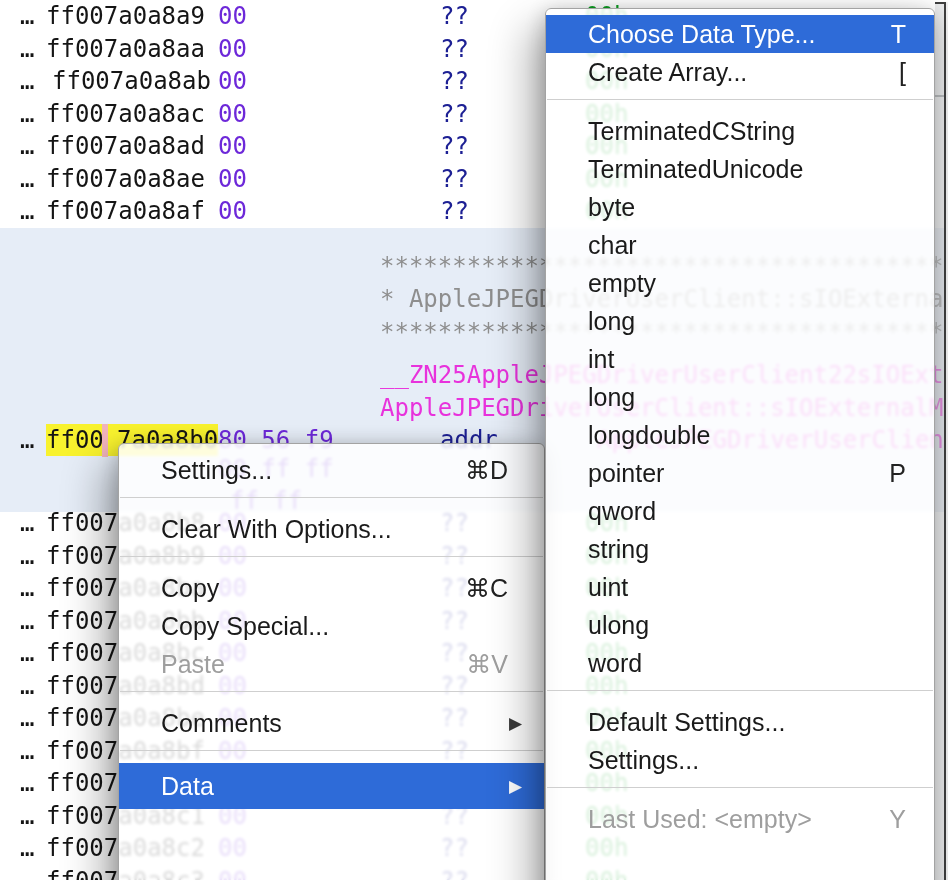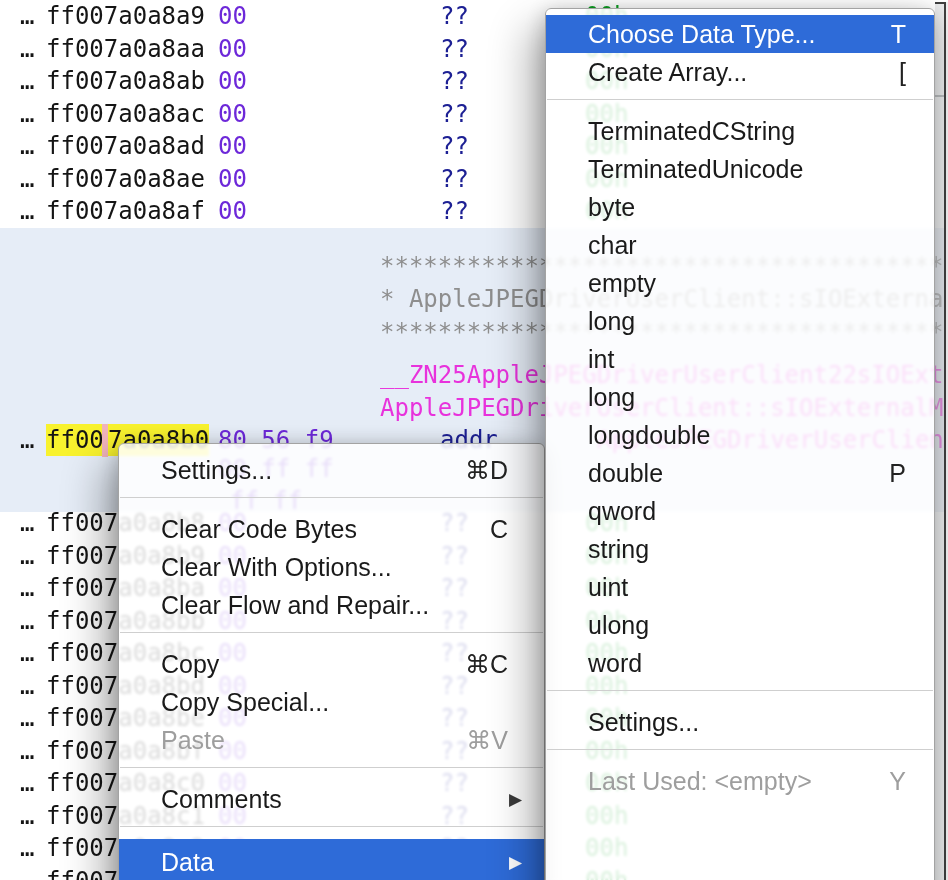--- a/index.html
+++ b/index.html
@@ -53,31 +53,31 @@
   .msep{border-top:1px solid #cfcfcf;margin:8px 1px 12px 1px;height:0;}
 </style>
 </head>
 <body>
 
 <div id="listing">
   <div class="blue-block"></div>
 
   <div class="mline" style="top: 0px;"><span class="a" style="left: 20px;">…</span><span class="a" style="left: 46px;">ff007a0a8a9</span><span class="b" style="left: 218px;">00</span><span class="d" style="left: 440px;">??</span><span class="g" style="left: 585px;">00h</span></div>
     <div class="mline" style="top: 32.5px;"><span class="a" style="left: 20px;">…</span><span class="a" style="left: 46px;">ff007a0a8aa</span><span class="b" style="left: 218px;">00</span><span class="d" style="left: 440px;">??</span><span class="g" style="left: 585px;">00h</span></div>
-    <div class="mline" style="top: 65px;"><span class="a" style="left: 20px;">…</span><span class="a" style="left: 46px;">ff007a0a8ab</span><span class="b" style="left: 218px;">00</span><span class="d" style="left: 440px;">??</span><span class="g" style="left: 585px;">00h</span></div>
+    <div class="mline" style="top: 65px;"><span class="a" style="left: 20px;">…</span><span class="a" style="left: 52px;">ff007a0a8ab</span><span class="b" style="left: 218px;">00</span><span class="d" style="left: 440px;">??</span><span class="g" style="left: 585px;">00h</span></div>
     <div class="mline" style="top: 97.5px;"><span class="a" style="left: 20px;">…</span><span class="a" style="left: 46px;">ff007a0a8ac</span><span class="b" style="left: 218px;">00</span><span class="d" style="left: 440px;">??</span><span class="g" style="left: 585px;">00h</span></div>
     <div class="mline" style="top: 130px;"><span class="a" style="left: 20px;">…</span><span class="a" style="left: 46px;">ff007a0a8ad</span><span class="b" style="left: 218px;">00</span><span class="d" style="left: 440px;">??</span><span class="g" style="left: 585px;">00h</span></div>
     <div class="mline" style="top: 162.5px;"><span class="a" style="left: 20px;">…</span><span class="a" style="left: 46px;">ff007a0a8ae</span><span class="b" style="left: 218px;">00</span><span class="d" style="left: 440px;">??</span><span class="g" style="left: 585px;">00h</span></div>
     <div class="mline" style="top: 195px;"><span class="a" style="left: 20px;">…</span><span class="a" style="left: 46px;">ff007a0a8af</span><span class="b" style="left: 218px;">00</span><span class="d" style="left: 440px;">??</span><span class="g" style="left: 585px;">00h</span></div>
     <div class="mline" style="top: 250px;"><span class="gray" style="left: 380px;">****************************************</span></div>
     <div class="mline" style="top: 283px;"><span class="gray" style="left: 380px;">* AppleJPEGDriverUserClient::sIOExternalM</span></div>
     <div class="mline" style="top: 316px;"><span class="gray" style="left: 380px;">****************************************</span></div>
     <div class="mline" style="top: 359px;"><span class="m" style="left: 380px;">__ZN25AppleJPEGDriverUserClient22sIOExter</span></div>
     <div class="mline" style="top: 392px;"><span class="m" style="left: 380px;">AppleJPEGDriverUserClient::sIOExternalMet</span></div>
-    <div class="mline" style="top: 424px;"><span class="a" style="left: 20px;">…</span><span class="a hl" style="left: 46px;">ff00</span><span class="a hl" style="left: 108px;">7a0a8b0</span><span class="b" style="left: 218px;">80 56 f9</span><span class="d" style="left: 440px;">addr</span><span class="m" style="left: 597px;">AppleJPEGDriverUserClient</span></div>
+    <div class="mline" style="top: 424px;"><span class="a" style="left: 20px;">…</span><span class="a hl" style="left: 46px;">ff00</span><span class="a hl" style="left: 108px; padding-left: 9px;">7a0a8b0</span><span class="b" style="left: 218px;">80 56 f9</span><span class="d" style="left: 440px;">addr</span><span class="m" style="left: 597px;">AppleJPEGDriverUserClient</span></div>
     <div class="mline" style="top: 453px;"><span class="b" style="left: 218px;">00 ff ff</span></div>
     <div class="mline" style="top: 485px;"><span class="b" style="left: 230px;">ff ff</span></div>
     <div class="mline" style="top: 507px;"><span class="a" style="left: 20px;">…</span><span class="a" style="left: 46px;">ff007a0a8b8</span><span class="b" style="left: 218px;">00</span><span class="d" style="left: 440px;">??</span><span class="g" style="left: 585px;">00h</span></div>
     <div class="mline" style="top: 539.5px;"><span class="a" style="left: 20px;">…</span><span class="a" style="left: 46px;">ff007a0a8b9</span><span class="b" style="left: 218px;">00</span><span class="d" style="left: 440px;">??</span><span class="g" style="left: 585px;">00h</span></div>
     <div class="mline" style="top: 572px;"><span class="a" style="left: 20px;">…</span><span class="a" style="left: 46px;">ff007a0a8ba</span><span class="b" style="left: 218px;">00</span><span class="d" style="left: 440px;">??</span><span class="g" style="left: 585px;">00h</span></div>
     <div class="mline" style="top: 604.5px;"><span class="a" style="left: 20px;">…</span><span class="a" style="left: 46px;">ff007a0a8bb</span><span class="b" style="left: 218px;">00</span><span class="d" style="left: 440px;">??</span><span class="g" style="left: 585px;">00h</span></div>
     <div class="mline" style="top: 637px;"><span class="a" style="left: 20px;">…</span><span class="a" style="left: 46px;">ff007a0a8bc</span><span class="b" style="left: 218px;">00</span><span class="d" style="left: 440px;">??</span><span class="g" style="left: 585px;">00h</span></div>
     <div class="mline" style="top: 669.5px;"><span class="a" style="left: 20px;">…</span><span class="a" style="left: 46px;">ff007a0a8bd</span><span class="b" style="left: 218px;">00</span><span class="d" style="left: 440px;">??</span><span class="g" style="left: 585px;">00h</span></div>
     <div class="mline" style="top: 702px;"><span class="a" style="left: 20px;">…</span><span class="a" style="left: 46px;">ff007a0a8be</span><span class="b" style="left: 218px;">00</span><span class="d" style="left: 440px;">??</span><span class="g" style="left: 585px;">00h</span></div>
     <div class="mline" style="top: 734.5px;"><span class="a" style="left: 20px;">…</span><span class="a" style="left: 46px;">ff007a0a8bf</span><span class="b" style="left: 218px;">00</span><span class="d" style="left: 440px;">??</span><span class="g" style="left: 585px;">00h</span></div>
@@ -89,23 +89,21 @@
   <div class="sb-track"></div>
   <div class="sb-tick"></div>
   <div class="win-edge-h"></div>
   <div class="win-edge-v"></div>
   <div class="win-right"></div>
 </div>
 
 <div id="context-menu" class="menu">
     <div class="mitem"><span class="mlabel">Settings...</span><span class="msc">⌘D</span></div>
     <div class="msep"></div>
-    <div class="mitem"><span class="mlabel">Clear Code Bytes</span><span class="msc">C</span></div>
     <div class="mitem"><span class="mlabel">Clear With Options...</span></div>
-    <div class="mitem"><span class="mlabel">Clear Flow and Repair...</span></div>
     <div class="msep"></div>
     <div class="mitem"><span class="mlabel">Copy</span><span class="msc">⌘C</span></div>
     <div class="mitem"><span class="mlabel">Copy Special...</span></div>
     <div class="mitem dis"><span class="mlabel">Paste</span><span class="msc">⌘V</span></div>
     <div class="msep"></div>
     <div class="mitem"><span class="mlabel">Comments</span><span class="marrow">▶</span></div>
     <div class="msep"></div>
     <div class="mitem sel"><span class="mlabel">Data</span><span class="marrow">▶</span></div>
   </div>
 <div id="data-submenu" class="menu">
@@ -114,23 +112,24 @@
     <div class="msep"></div>
     <div class="mitem"><span class="mlabel">TerminatedCString</span></div>
     <div class="mitem"><span class="mlabel">TerminatedUnicode</span></div>
     <div class="mitem"><span class="mlabel">byte</span></div>
     <div class="mitem"><span class="mlabel">char</span></div>
     <div class="mitem"><span class="mlabel">empty</span></div>
     <div class="mitem"><span class="mlabel">long</span></div>
     <div class="mitem"><span class="mlabel">int</span></div>
     <div class="mitem"><span class="mlabel">long</span></div>
     <div class="mitem"><span class="mlabel">longdouble</span></div>
-    <div class="mitem"><span class="mlabel">double</span><span class="msc">P</span></div>
+    <div class="mitem"><span class="mlabel">pointer</span><span class="msc">P</span></div>
     <div class="mitem"><span class="mlabel">qword</span></div>
     <div class="mitem"><span class="mlabel">string</span></div>
     <div class="mitem"><span class="mlabel">uint</span></div>
     <div class="mitem"><span class="mlabel">ulong</span></div>
     <div class="mitem"><span class="mlabel">word</span></div>
     <div class="msep"></div>
+    <div class="mitem"><span class="mlabel">Default Settings...</span></div>
     <div class="mitem"><span class="mlabel">Settings...</span></div>
     <div class="msep"></div>
     <div class="mitem dis"><span class="mlabel">Last Used: &lt;empty&gt;</span><span class="msc">Y</span></div>
   </div>
 
 </body></html>

